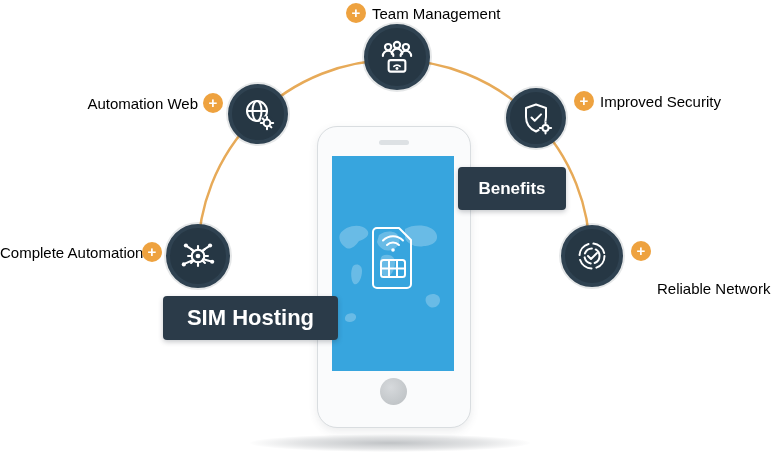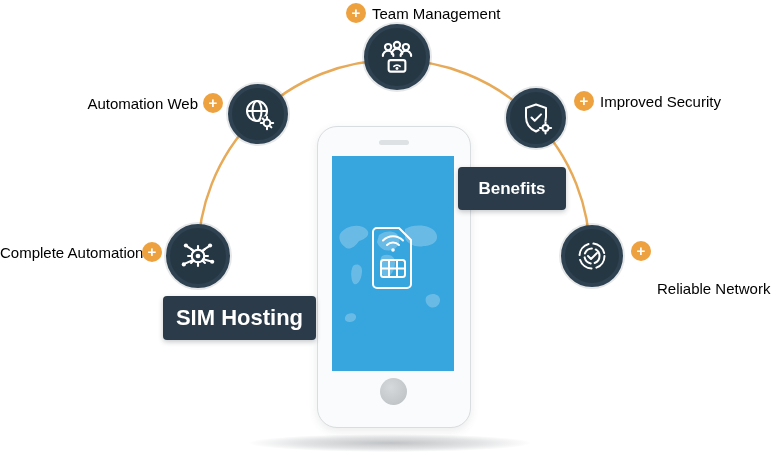--- a/index.html
+++ b/index.html
@@ -48,21 +48,21 @@
   .label-top{left:372px;top:5px;text-align:left;}
   .label-upper-left{left:60px;top:95px;width:138px;text-align:right;}
   .label-upper-right{left:600px;top:93px;text-align:right;}
   .label-left{left:0px;top:244px;width:136px;}
   .label-right{left:657px;top:243px;text-align:left;margin-top:37px;}
 
   
   .dark-badge{position:absolute;background:#2b3b49;color:#ffffff;font-weight:bold;border-radius:4px;
     display:flex;align-items:center;justify-content:center;z-index:5;box-shadow:0 2px 5px rgba(30,40,50,0.25);}
   .badge-benefits{left:458px;top:167px;width:108px;height:43px;font-size:17px;}
-  .badge-sim-hosting{left:163px;top:296px;width:153px;height:44px;font-size:22px;}
+  .badge-sim-hosting{left:163px;top:296px;width:175px;height:44px;font-size:22px;}
 
   svg .stroke{stroke:#ffffff;fill:none;stroke-width:2;stroke-linecap:round;stroke-linejoin:round;}
   svg .fillw{fill:#ffffff;stroke:none;}
   svg .backing{fill:#263744;stroke:none;}
 </style>
 </head>
 <body>
 
 <div class="canvas">
 

